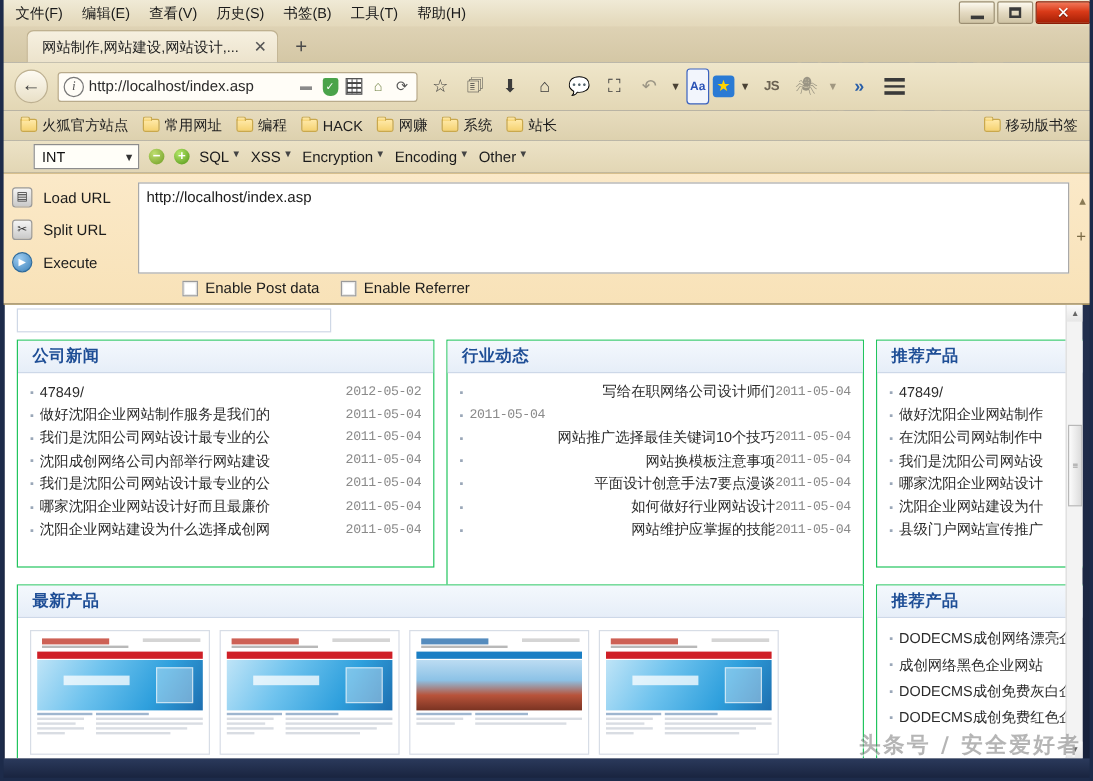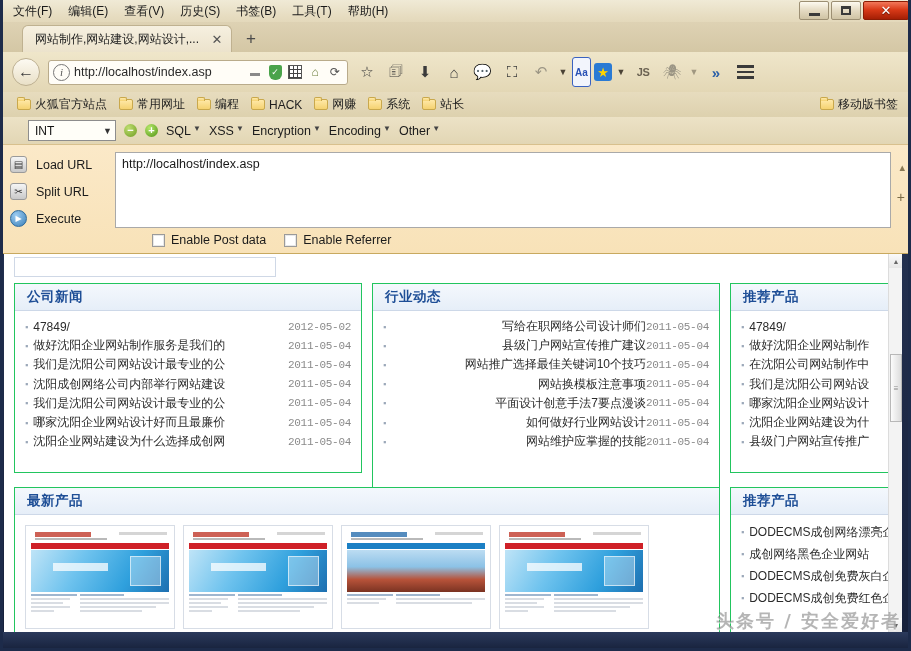--- a/index.html
+++ b/index.html
@@ -629,21 +629,20 @@
             <span class="panel-title">行业动态</span>
           </div>
           <div class="panel-body">
             <div class="li">
                 <span class="bullet">▪</span>
                 <span class="txt">写给在职网络公司设计师们</span>
                 <span class="date">2011-05-04</span>
               </div>
             <div class="li">
                 <span class="bullet">▪</span>
-                <span class="txt">县级门户网站宣传推广建议</span>
                 <span class="date">2011-05-04</span>
               </div>
             <div class="li">
                 <span class="bullet">▪</span>
                 <span class="txt">网站推广选择最佳关键词10个技巧</span>
                 <span class="date">2011-05-04</span>
               </div>
             <div class="li">
                 <span class="bullet">▪</span>
                 <span class="txt">网站换模板注意事项</span>

